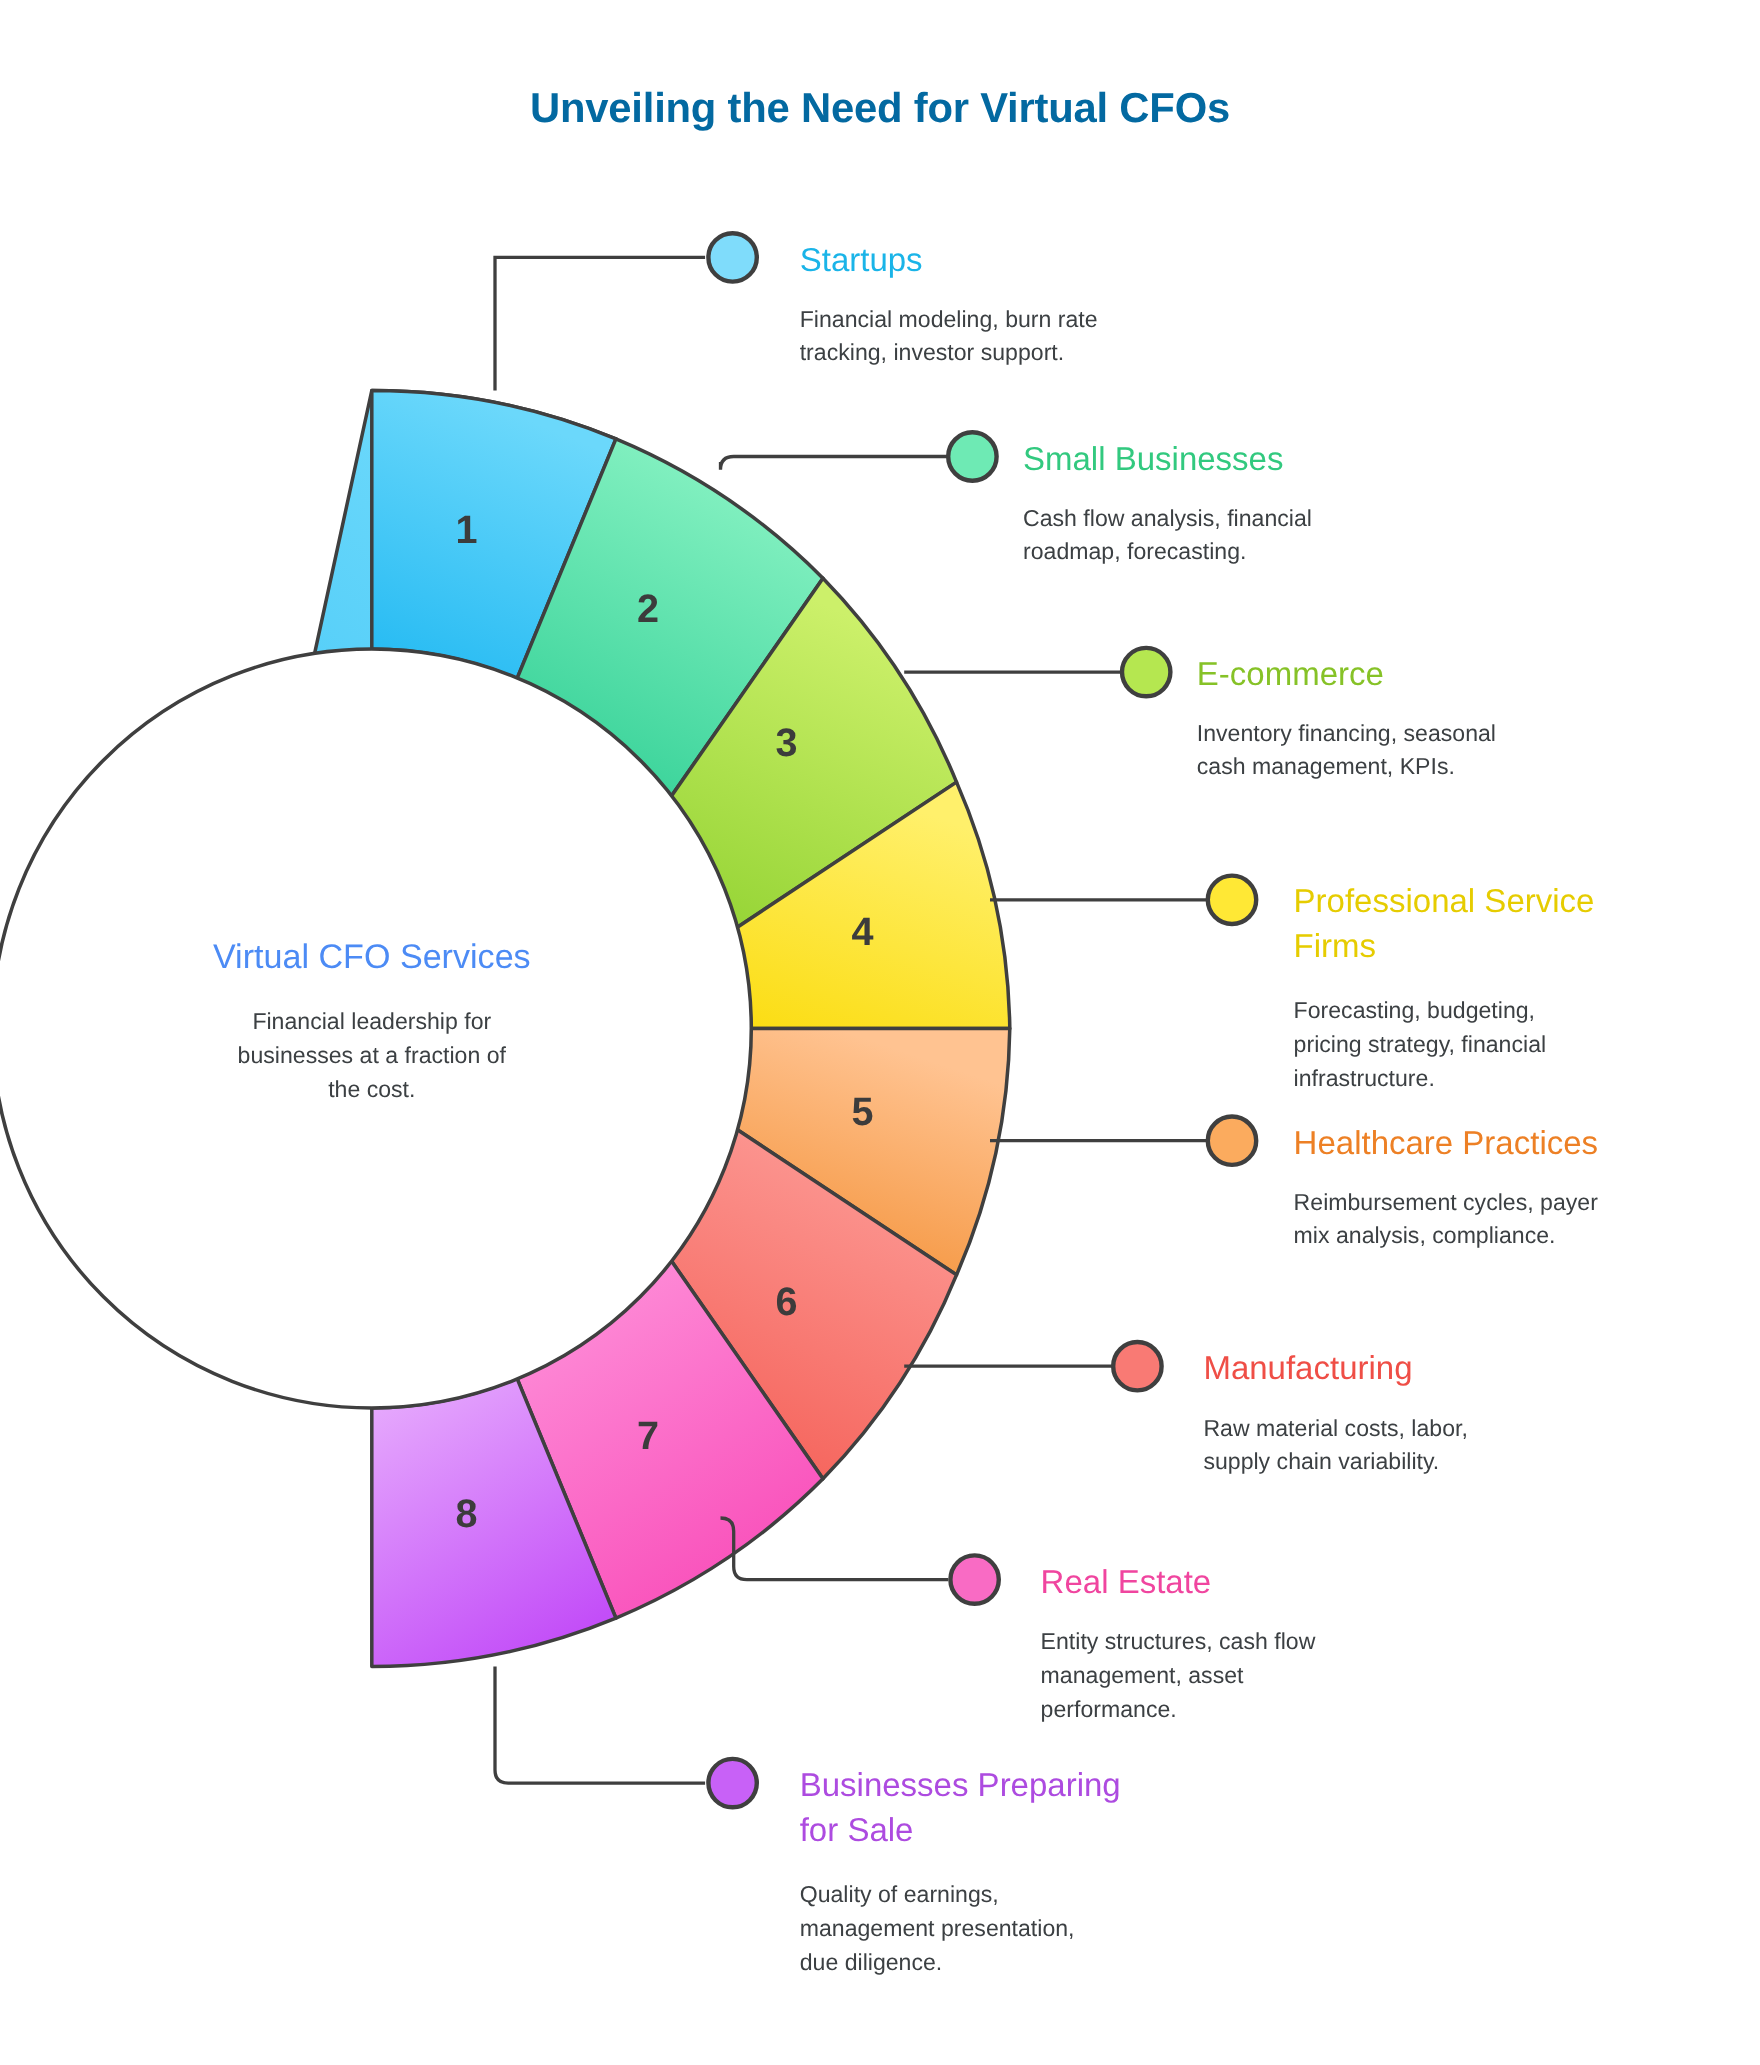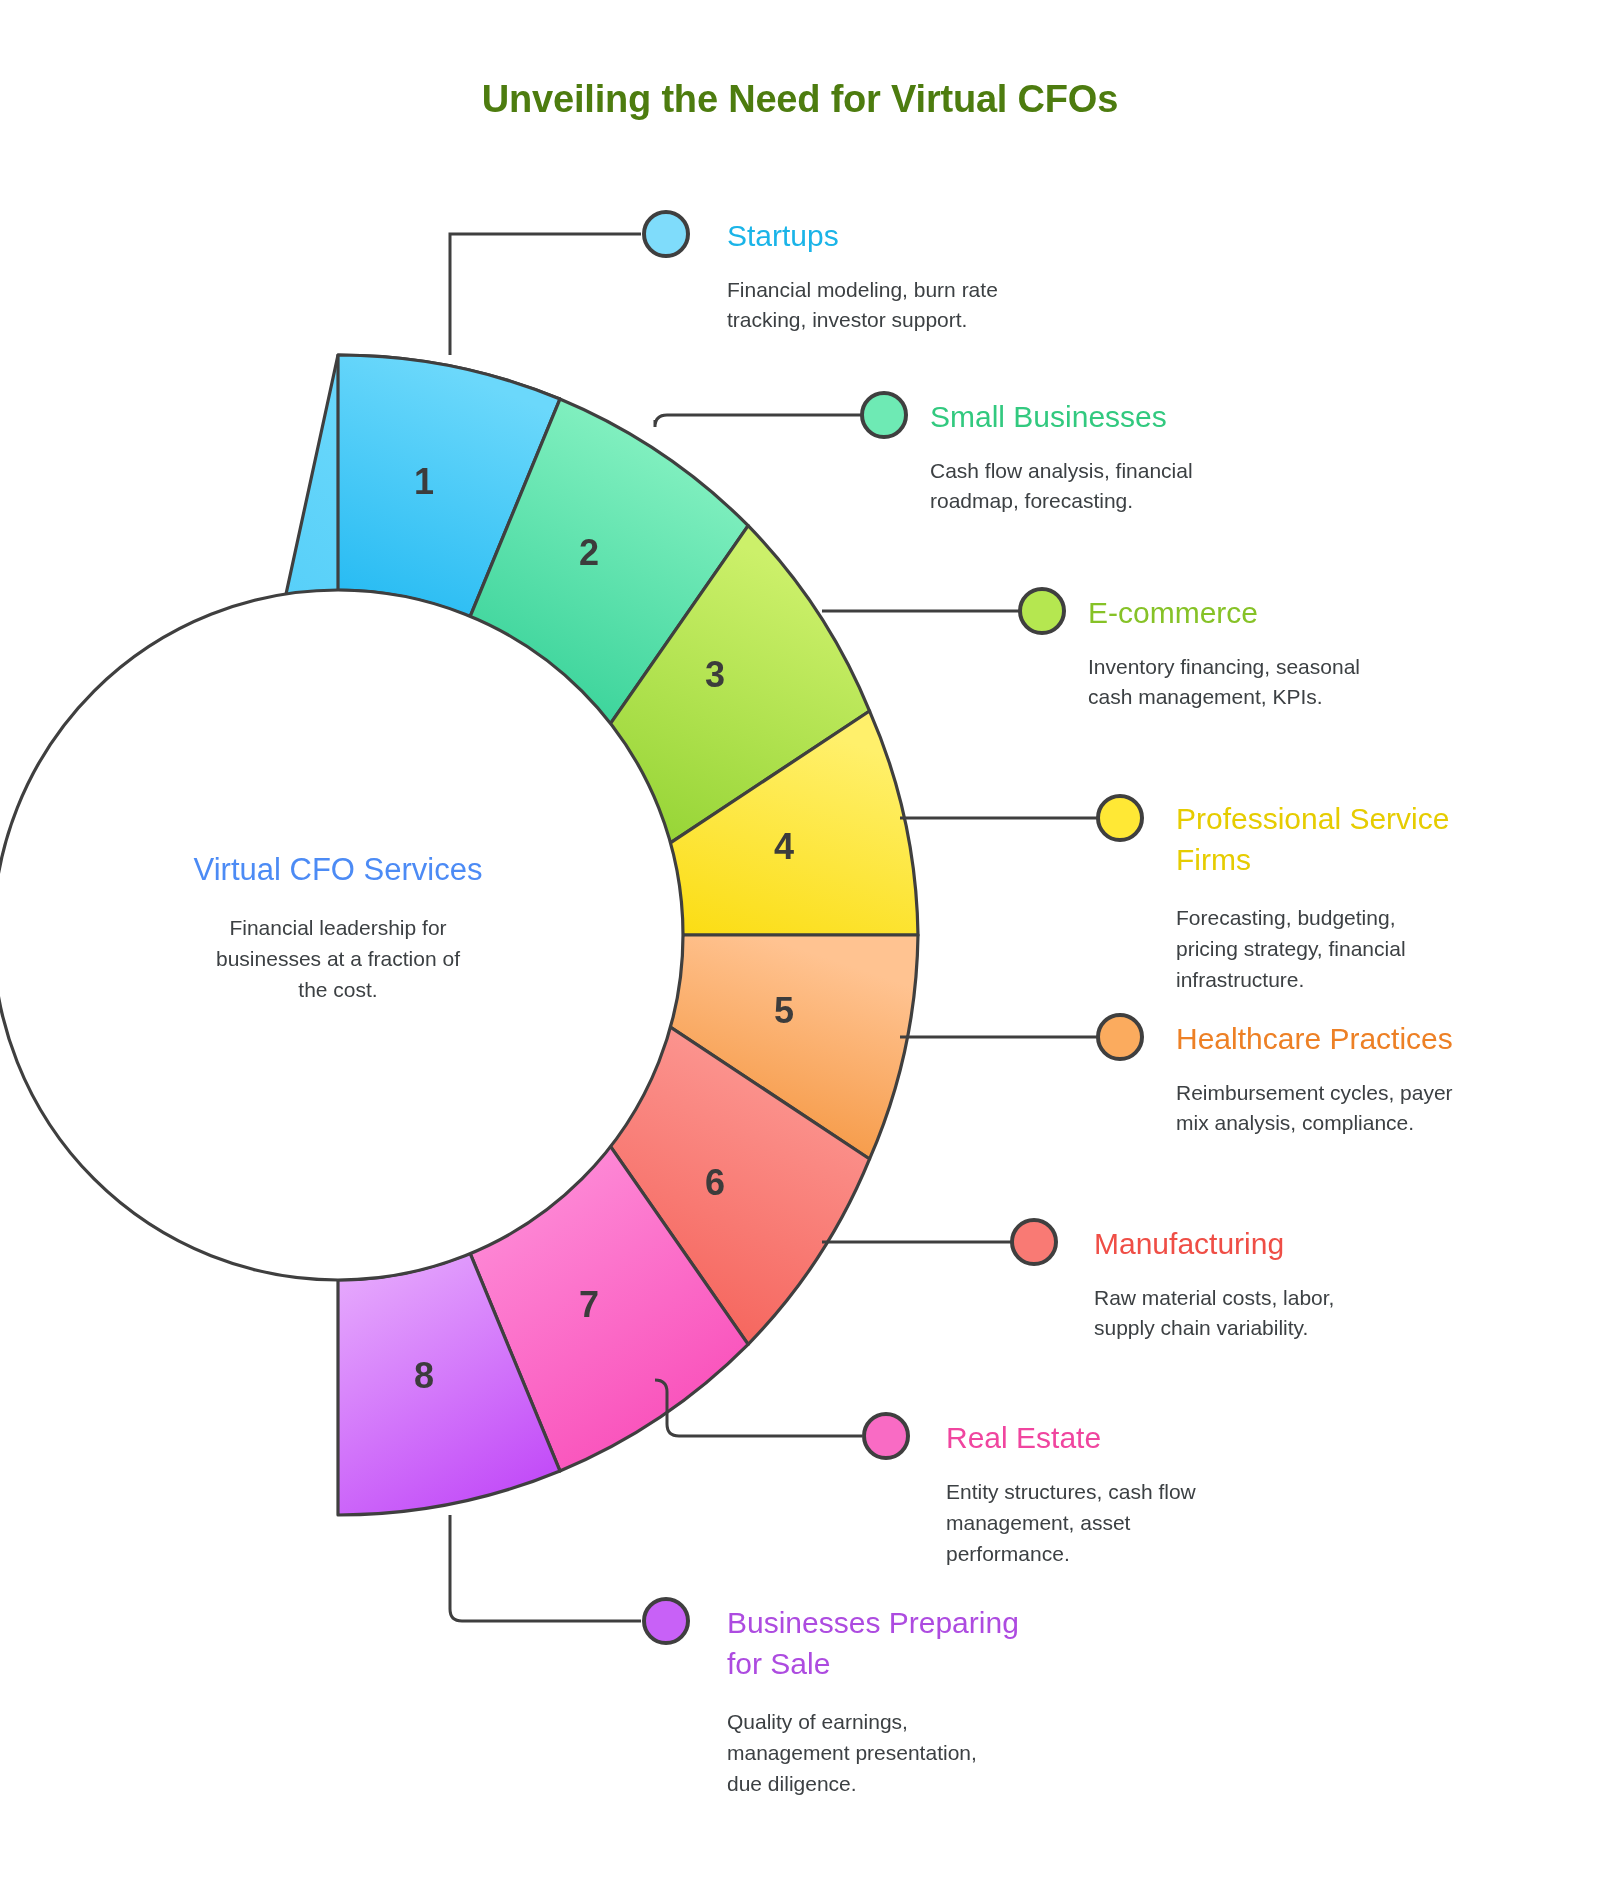--- a/index.html
+++ b/index.html
@@ -15,21 +15,21 @@
     overflow: hidden;
   }
   #page-title {
     position: absolute;
     top: 78px;
     left: 0;
     width: 1600px;
     text-align: center;
     font-size: 38px;
     font-weight: bold;
-    color: #4d7c0f;
+    color: #0369a1;
     letter-spacing: -0.2px;
   }
   #diagram-svg {
     position: absolute;
     top: 0;
     left: 0;
   }
   .hub-title {
     font-family: "Liberation Sans", sans-serif;
     font-size: 31px;

